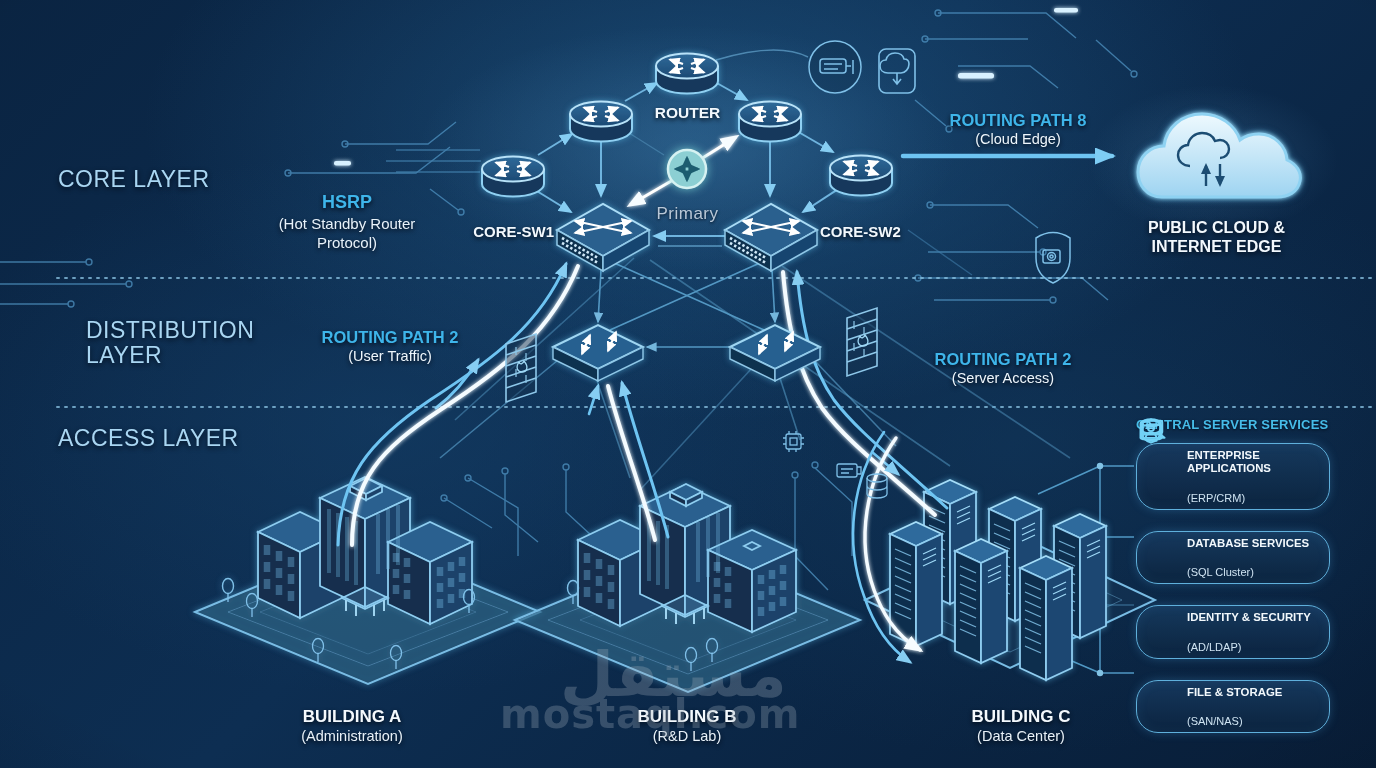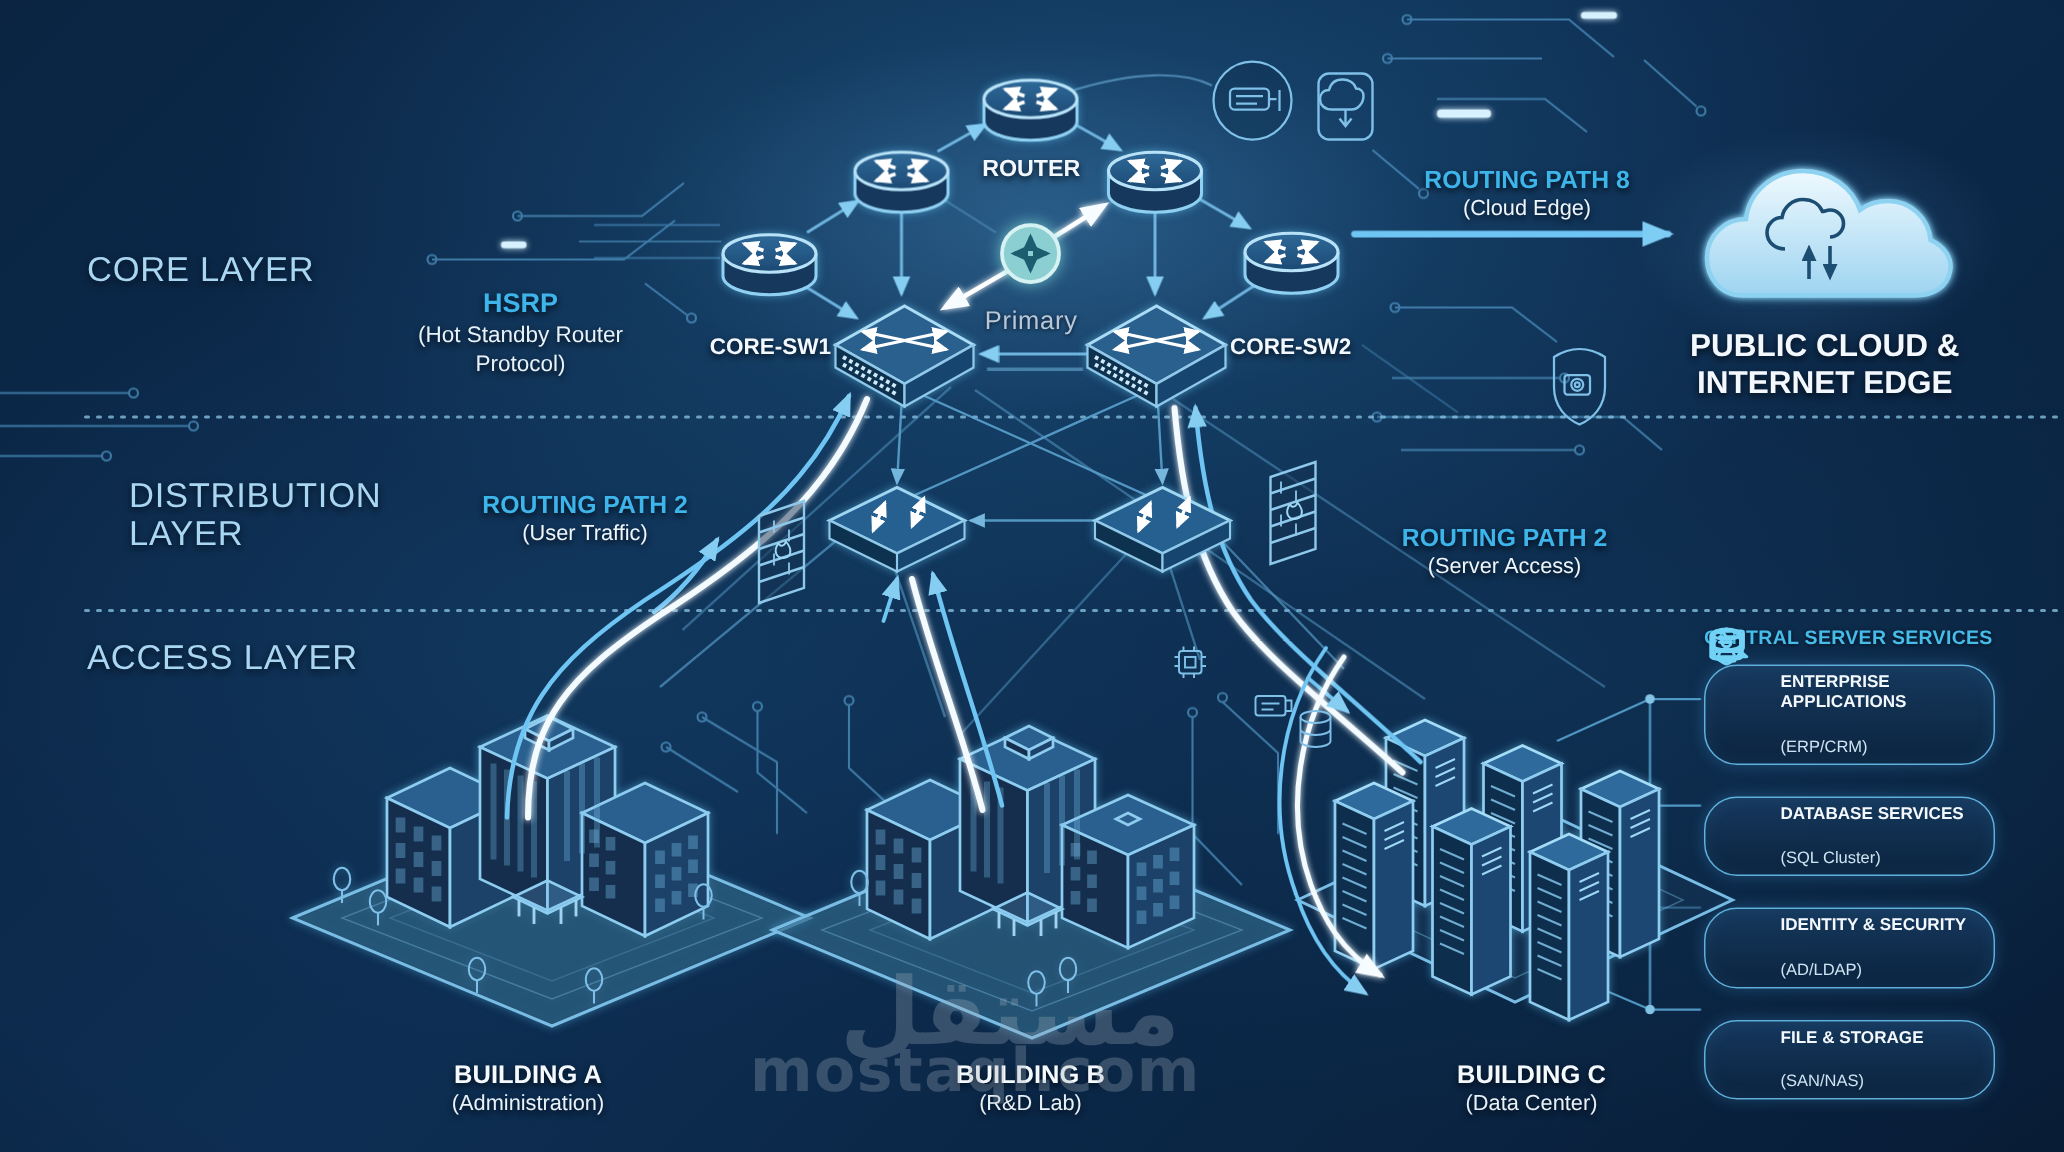--- a/index.html
+++ b/index.html
@@ -20,21 +20,21 @@
   .node-label{color:#f2f8fd;font-weight:bold;font-size:15px;text-shadow:0 2px 4px rgba(2,10,20,.9);}
   .path-label{text-align:center;text-shadow:0 2px 4px rgba(2,10,20,.9);}
   .path-label .t{color:#3eb5ea;font-weight:bold;font-size:16.5px;}
   .path-label .s{color:#eef6fc;font-size:14.5px;margin-top:1px;}
   .hsrp .t{color:#3eb5ea;font-weight:bold;font-size:18px;}
   .hsrp .s{color:#e8f2fa;font-size:15px;line-height:1.25;margin-top:2px;}
   .primary-label{color:#b9c8d8;font-size:17px;letter-spacing:.5px;text-shadow:0 1px 3px rgba(2,10,20,.8);}
   .bld-label{text-align:center;text-shadow:0 2px 4px rgba(2,10,20,.9);}
   .bld-label .t{color:#f4f9fd;font-weight:bold;font-size:17px;}
   .bld-label .s{color:#e8f1f8;font-size:14.5px;margin-top:1px;}
-  .cloud-label{text-align:center;color:#f2f8fd;font-weight:bold;font-size:21px;line-height:1.2;
+  .cloud-label{text-align:center;color:#f2f8fd;font-weight:bold;font-size:16px;line-height:1.2;
     text-shadow:0 2px 5px rgba(2,10,20,.9);}
   .svc-panel{position:absolute;left:1136px;top:417px;width:194px;z-index:4;}
   .svc-title{color:#46bce8;font-weight:bold;font-size:13px;letter-spacing:.2px;margin-bottom:11px;
     text-shadow:0 1px 3px rgba(2,10,20,.8);}
   .svc-card{display:flex;align-items:flex-end;gap:9px;box-sizing:border-box;min-height:47px;
     border:1.5px solid #5fb0dc;border-radius:22px;padding:5px 9px;margin-bottom:21px;
     background:linear-gradient(180deg,rgba(23,58,95,.92),rgba(12,36,63,.92));
     box-shadow:0 0 10px rgba(80,170,230,.28), inset 0 0 12px rgba(80,170,230,.10);}
   .svc-icon{flex:none;width:32px;height:30px;}
   .svc-icon svg{stroke:#72d2f6;fill:none;stroke-width:1.7;stroke-linecap:round;stroke-linejoin:round;}

